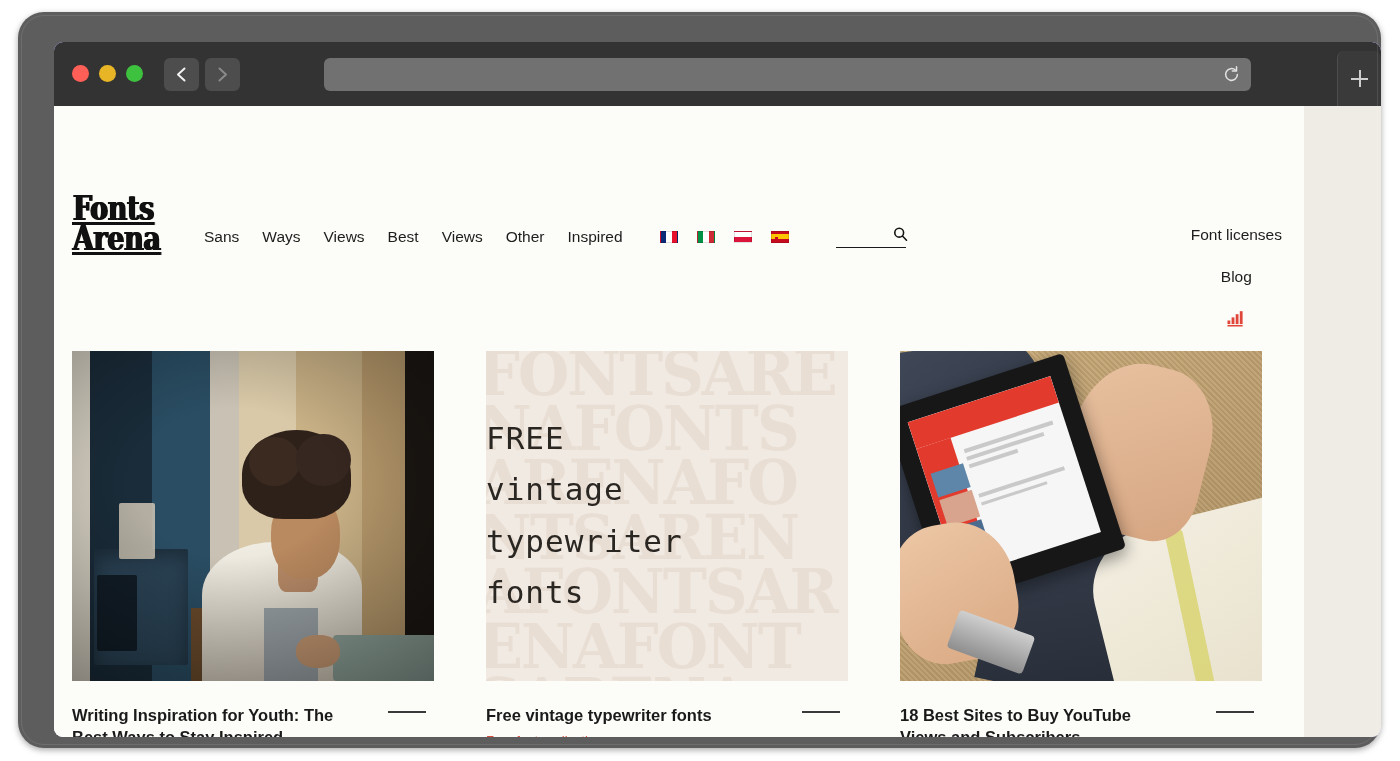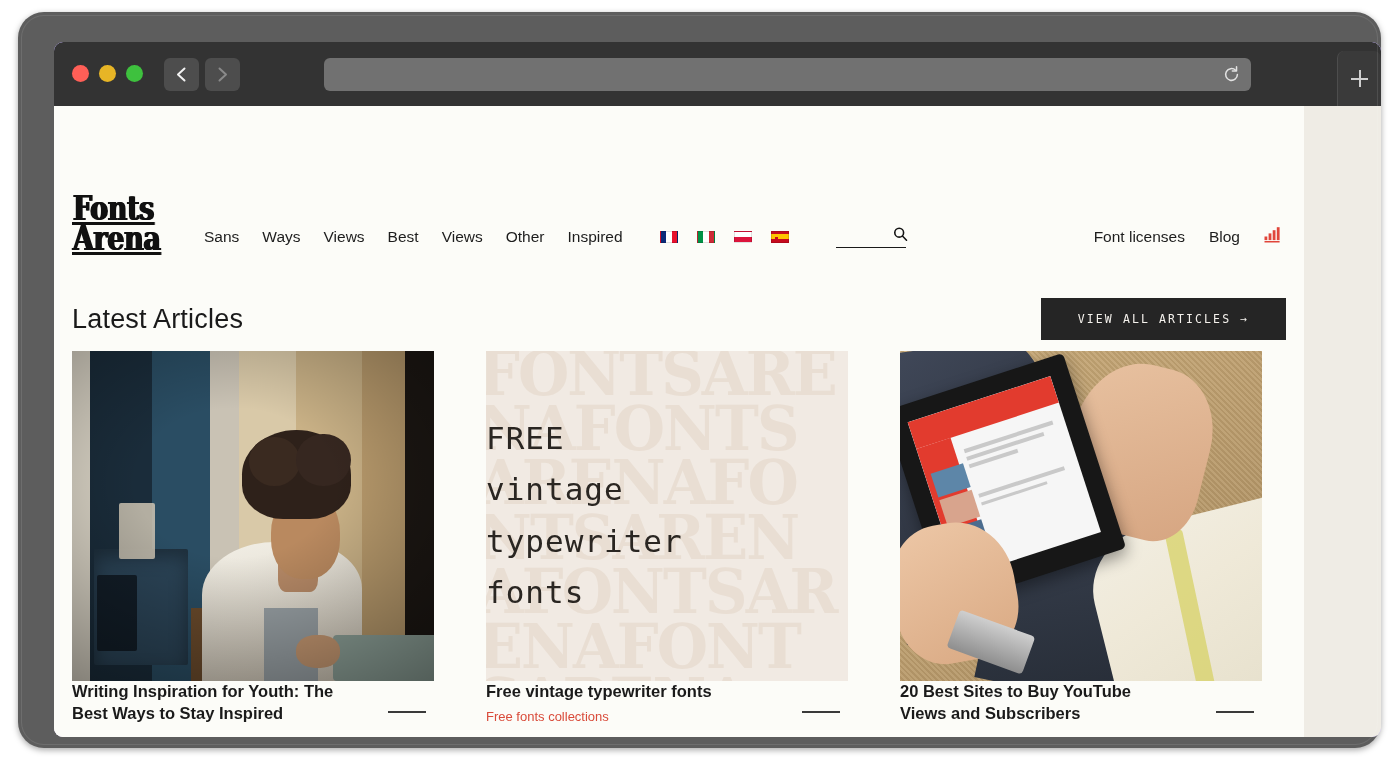--- a/index.html
+++ b/index.html
@@ -204,20 +204,21 @@
   }
   .searchbox svg { position: absolute; right: -2px; top: 0px; }
 
   .rightnav {
     position: absolute;
     right: 22px;
     top: 120px;
     display: flex;
     align-items: center;
     gap: 24px;
+    flex-direction: column;
   }
   .chart-icon { display: block; }
 
   
   .section-head {
     position: absolute;
     left: 0;
     top: 198px;
     width: 1250px;
     height: 62px;
@@ -450,20 +451,21 @@
   .photo3 .watch{
     position:absolute; left:14%; top:82%; width:22%; height:12%;
     background: linear-gradient(180deg,#cfcfcf,#8e8e8e);
     transform: rotate(20deg);
     border-radius: 4px;
   }
 
   
   .card-body {
     position: relative;
+    padding-top: 24px;
   }
   .card-title {
     font-size: 16.5px;
     line-height: 1.33;
     color: #1a1a1a;
     width: 282px;
   }
   .card-dash {
     position: absolute;
     right: 8px;
@@ -559,24 +561,20 @@
                 <rect x="0.5" y="10.5" width="2.8" height="3.6" fill="#e0453a"></rect>
                 <rect x="4.6" y="7.4" width="2.8" height="6.7" fill="#e0453a"></rect>
                 <rect x="8.7" y="4.2" width="2.8" height="9.9" fill="#e0453a"></rect>
                 <rect x="12.8" y="1.2" width="2.8" height="12.9" fill="#e0453a"></rect>
                 <rect x="0.5" y="15.0" width="15.1" height="1.5" fill="#e0453a"></rect>
               </svg>
             </span>
           </nav>
         </header>
 
-        <div class="section-head">
-          <h2 class="section-title">Latest Articles</h2>
-          <button class="view-all-btn">VIEW ALL ARTICLES  →</button>
-        </div>
 
         <div class="cards">
 
           <article class="card">
             <div class="card-media">
               <div class="photo1 media-inner">
                 <div class="cabinet"></div>
                   <div class="oven"></div>
                   <div class="vase"></div>
                 <div class="chair"></div>
@@ -636,21 +634,21 @@
                     <div class="ln" style="left:30%;top:36%;width:34%"></div>
                     <div class="ln" style="left:30%;top:55%;width:60%"></div>
                     <div class="ln" style="left:30%;top:60%;width:46%"></div>
                   </div>
                 </div>
                 <div class="handL"></div>
                 <div class="watch"></div>
               </div>
             </div>
             <div class="card-body">
-              <h3 class="card-title">20 Best Sites to Buy YouTube Views and Subscribers</h3>
+              <h3 class="card-title">18 Best Sites to Buy YouTube Views and Subscribers</h3>
               <span class="card-dash"></span>
             </div>
           </article>
 
         </div>
       </div>
     </div>
 
   </div>
 </div>

